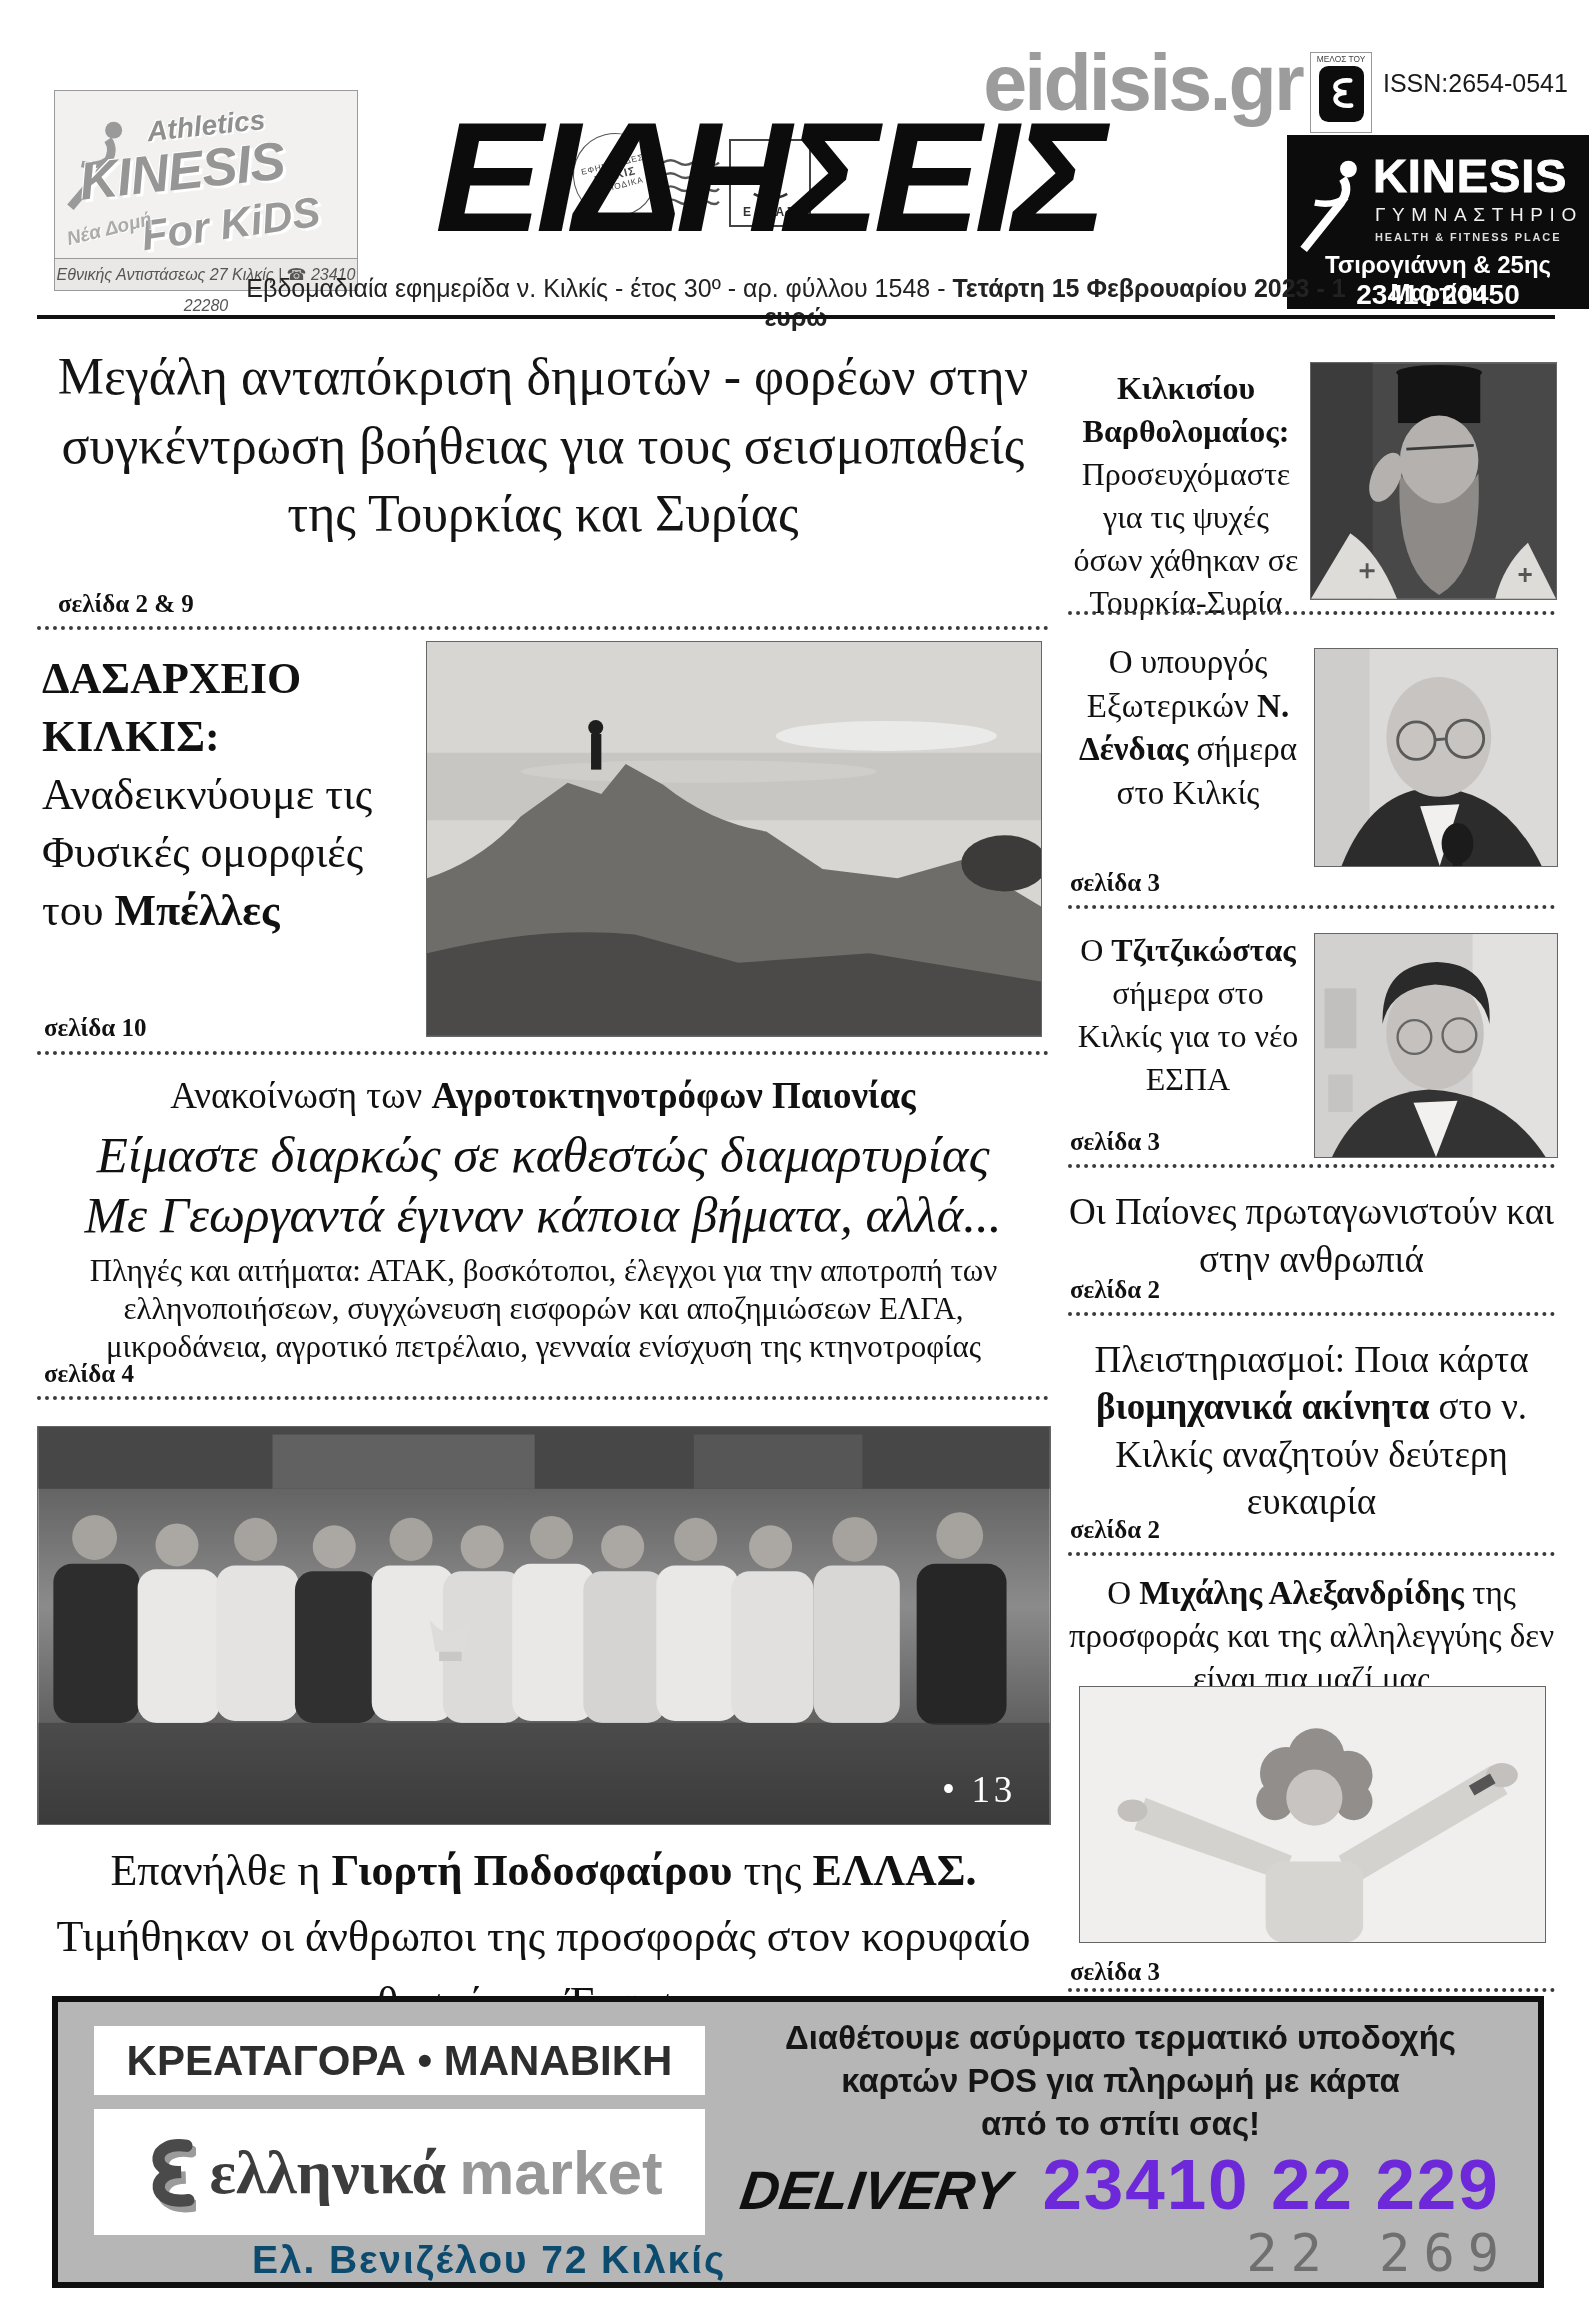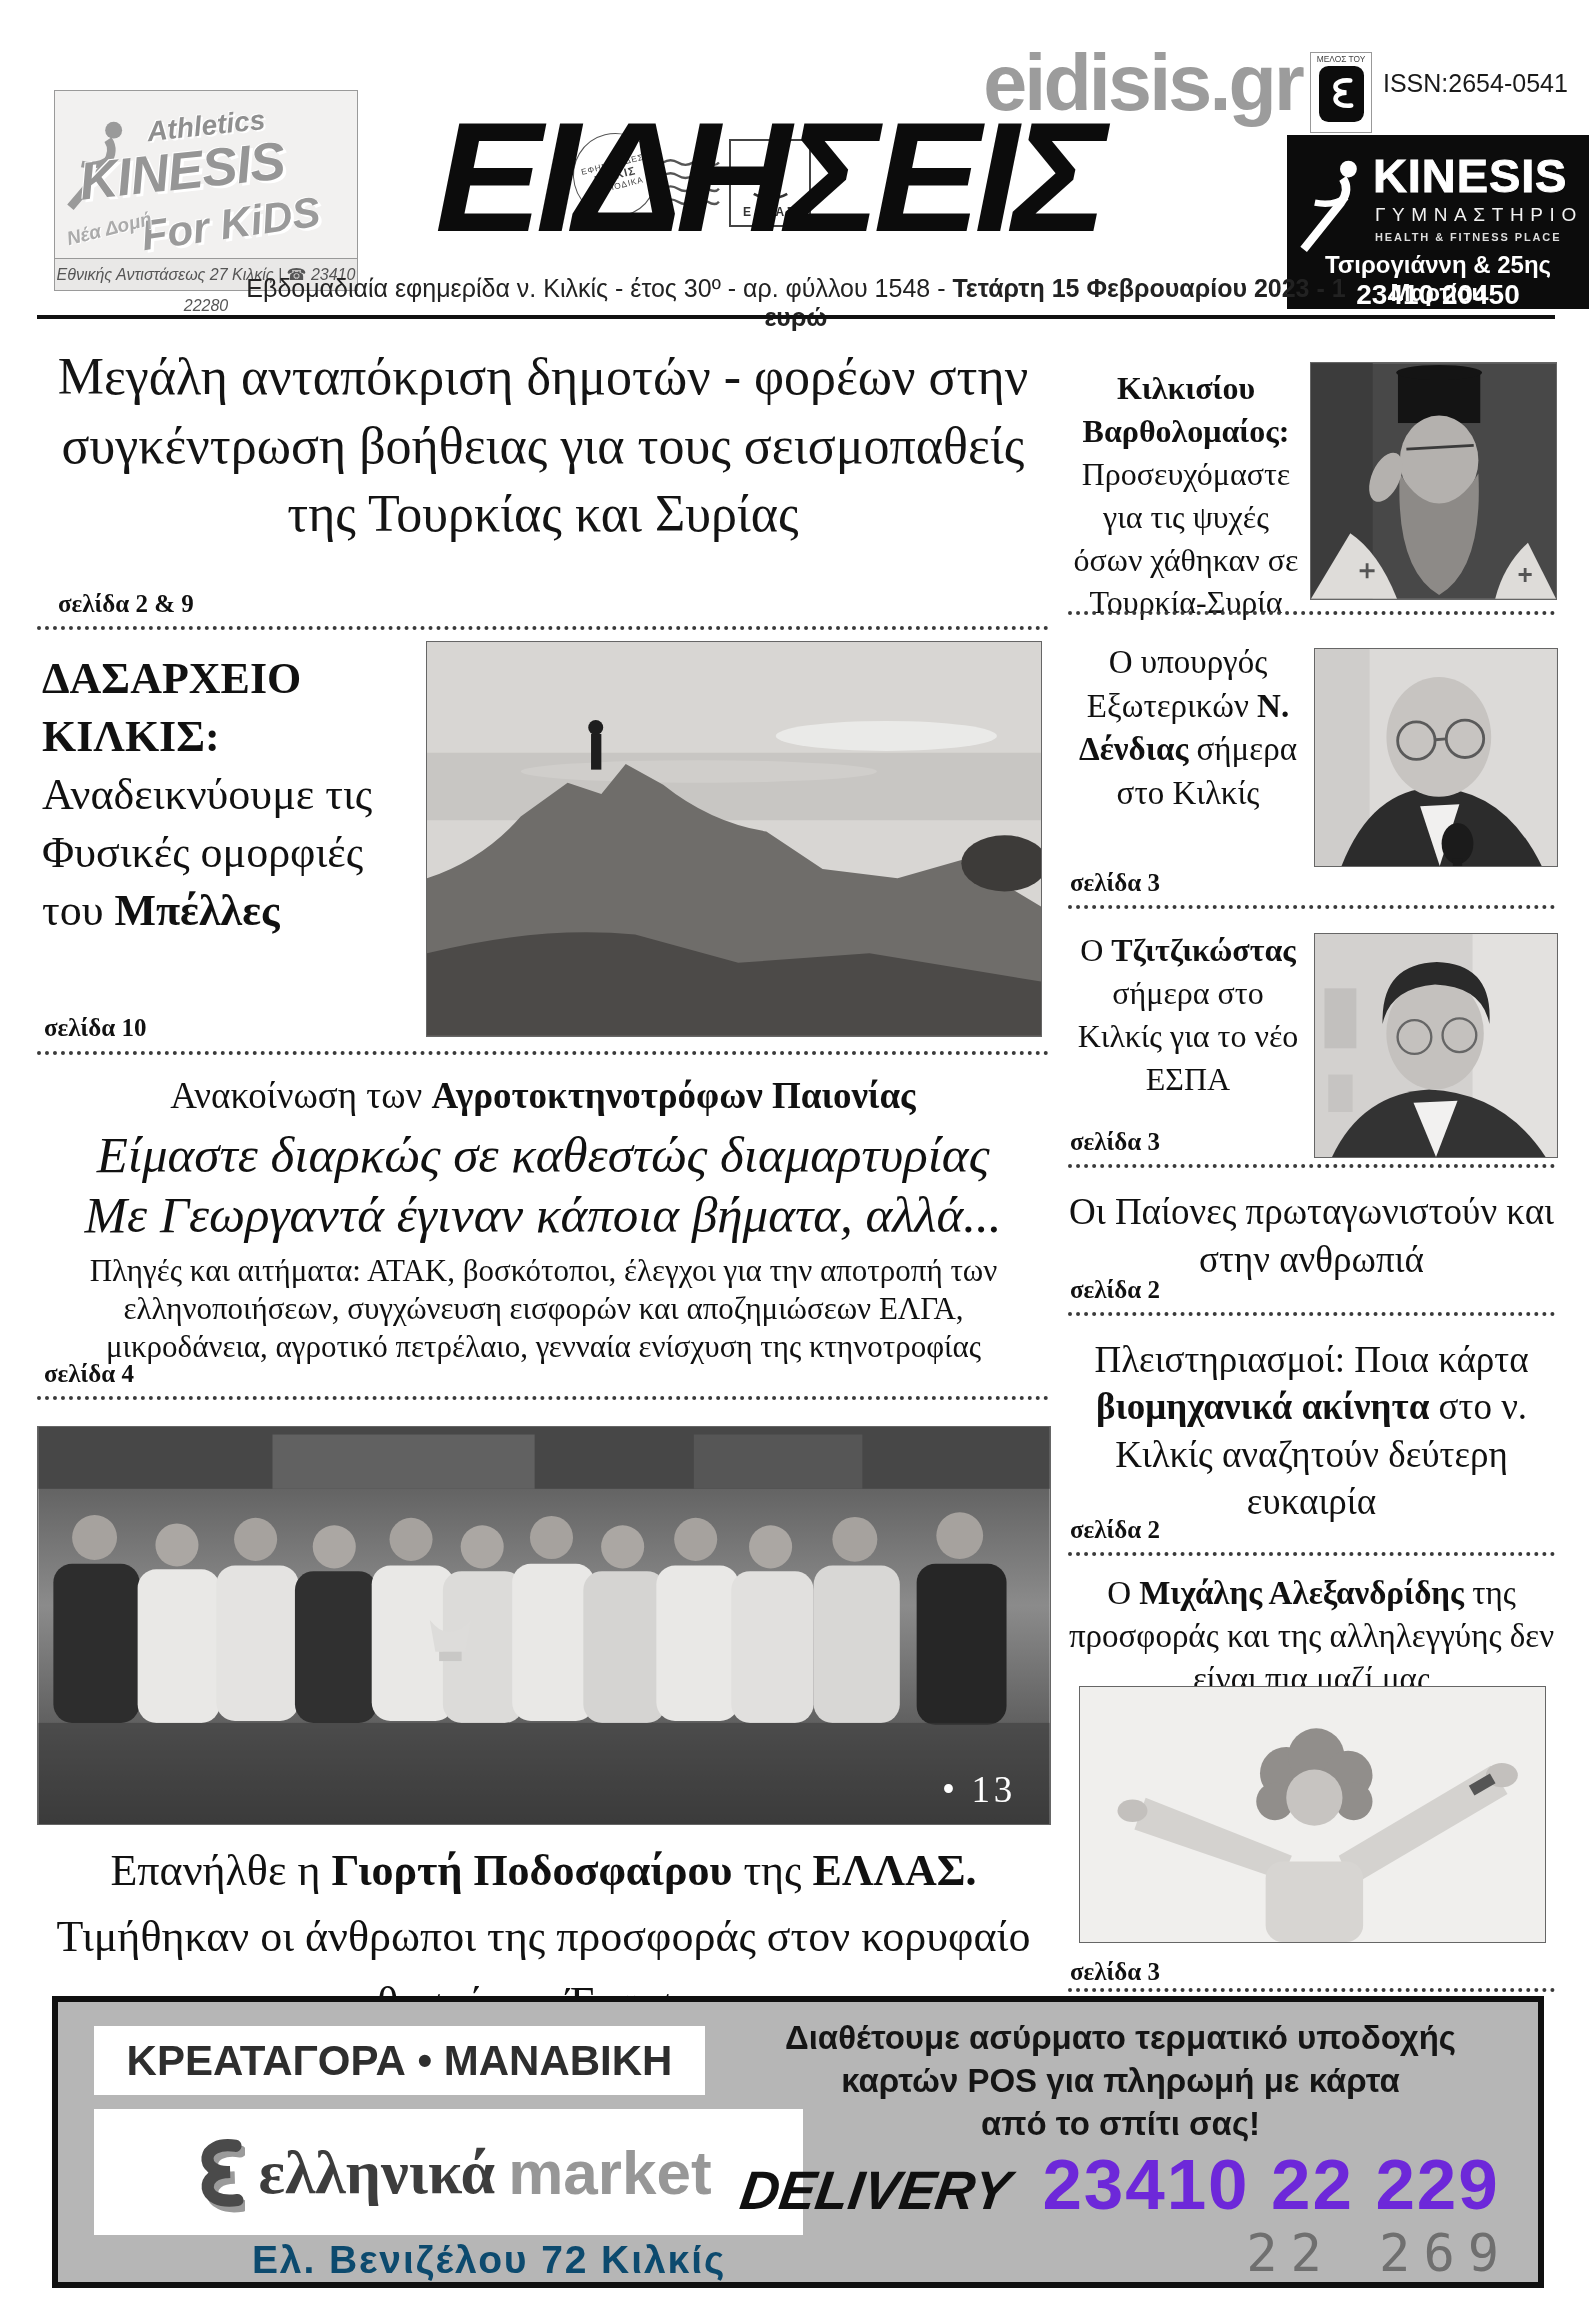--- a/index.html
+++ b/index.html
@@ -73,21 +73,21 @@
   .sb-tzi-photo{left:1314px;top:933px;width:242px;height:223px;}
   .sb-paiones{left:1063px;top:1188px;width:497px;text-align:center;font-size:37px;line-height:1.3;}
   .sb-auctions{left:1063px;top:1336px;width:497px;text-align:center;font-size:37px;line-height:1.28;}
   .sb-alex{left:1063px;top:1572px;width:497px;text-align:center;font-size:33px;line-height:1.3;}
   .sb-alex-photo{left:1079px;top:1686px;width:465px;height:255px;}
 
   
   .bottom-ad{left:52px;top:1996px;width:1492px;height:292px;background:#b6b6b6;border:6.6px solid #101010;box-sizing:border-box;}
   .ad-meat{left:36px;top:24px;width:611px;height:69px;background:#fff;display:flex;align-items:center;justify-content:center;
      font-size:42px;font-weight:700;color:#2e2e2e;}
-  .ad-brandbox{left:36px;top:107px;width:709px;height:126px;background:#fff;display:flex;align-items:center;justify-content:center;gap:13px;}
+  .ad-brandbox{left:36px;top:107px;width:611px;height:126px;background:#fff;display:flex;align-items:center;justify-content:center;gap:13px;}
   .ad-brand-greek{font-size:62px;font-weight:700;color:#3d3d3d;}
   .ad-brand-latin{font-size:62px;font-weight:700;color:#979797;}
   .ad-address{left:103px;top:236px;width:656px;text-align:center;font-size:39px;font-weight:700;color:#0c4a6e;letter-spacing:1.9px;}
   .ad-pos{left:656px;top:15px;width:813px;text-align:center;font-size:33px;font-weight:700;color:#151515;line-height:1.3;}
   .ad-delivery-row{left:656px;top:142px;width:813px;display:flex;align-items:baseline;justify-content:center;gap:32px;}
   .ad-delivery{font-size:54px;font-weight:700;font-style:italic;transform:skewX(-8deg);color:#101010;}
   .ad-phone{font-size:71px;font-weight:700;color:#6d28d9;letter-spacing:1.9px;}
   .ad-phone-light{right:26px;top:221px;font-family:"DejaVu Sans Mono","Liberation Mono",monospace;
      font-size:52px;color:#6f6f6f;letter-spacing:13px;}
 </style>

